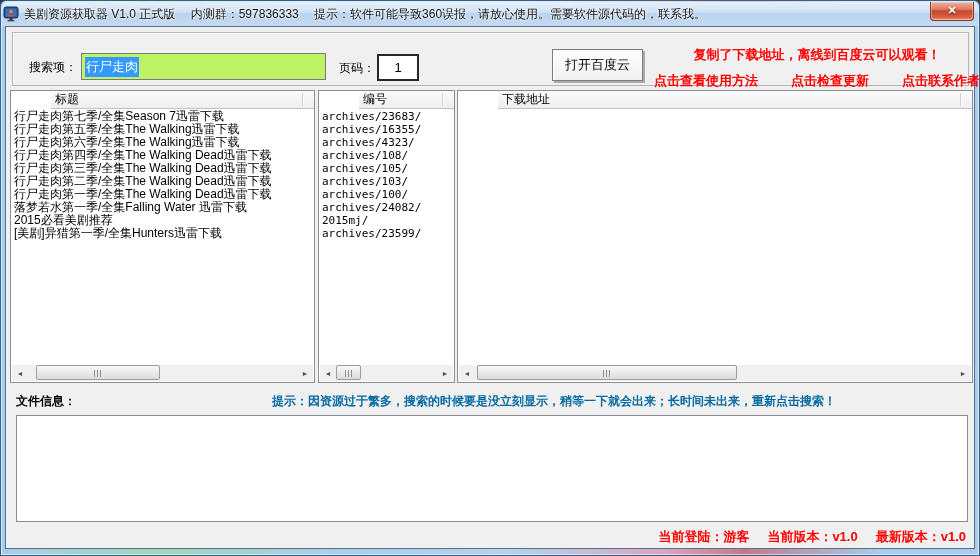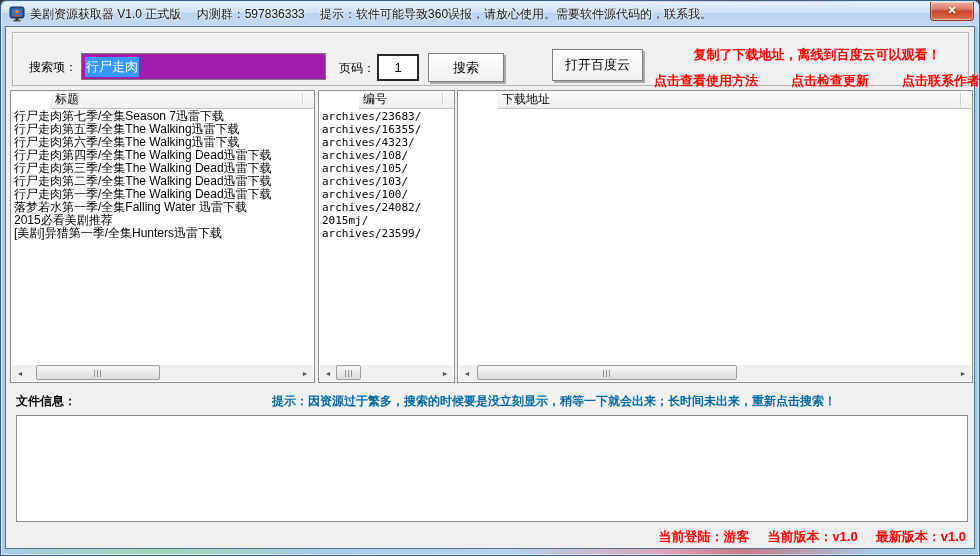--- a/index.html
+++ b/index.html
@@ -12,21 +12,21 @@
     border:1px solid #36618c;
     border-radius:6px 6px 0 0;
     background:linear-gradient(90deg,#a8cdec 0%,#9ed7b4 16%,#a8cdec 34%,#b4d2ec 52%,#dba4bc 68%,#c47a86 76%,#a8cdec 90%);
     box-shadow:inset 0 0 0 1px rgba(255,255,255,.55);
     overflow:hidden;
   }
   .titlebar {
     position:absolute; left:1px; top:1px; right:1px; height:24px;
     border-radius:5px 5px 0 0;
     background:linear-gradient(180deg,#e6f1fb 0%,#cce0f5 45%,#b8d2ee 46%,#c6daf1 100%);
-    display:flex; align-items:center; padding-left:7px; gap:5px;
+    display:flex; align-items:center; padding-left:1px; gap:5px;
   }
   .app-icon { width:16px; height:16px; flex:0 0 16px; }
   .title-text {
     font-size:12px; color:#111; white-space:nowrap; overflow:hidden;
     text-shadow:0 0 3px #fff, 0 0 3px #fff;
   }
   .close-btn {
     position:absolute; top:0; right:4px; width:44px; height:19px;
     border:1px solid #8e3226; border-top:none; border-radius:0 0 4px 4px;
     background:linear-gradient(180deg,#f0b0a2 0%,#dd7a64 40%,#c8472c 50%,#d8603f 85%,#e89f7c 100%);
@@ -46,21 +46,21 @@
   
   .groupbox {
     position:absolute; left:6px; top:5px; width:957px; height:54px;
     border:1px solid #b5b5b5;
     box-shadow:inset 1px 1px 0 #fdfdfd;
   }
   .lbl { position:absolute; font-size:12px; color:#000; white-space:nowrap; }
   .search-label { left:16px; top:26px; }
   .search-input {
     position:absolute; left:68px; top:20px; width:245px; height:27px;
-    background:#a21caf; border:1px solid #7a7a7a; font-size:13px;
+    background:#bef264; border:1px solid #7a7a7a; font-size:13px;
     display:flex; align-items:center; padding-left:3px;
   }
   .search-input .selection { background:#3399ff; color:#fff; padding:1px 1px; }
   .page-label { left:326px; top:27px; }
   .page-input {
     position:absolute; left:364px; top:21px; width:42px; height:27px;
     background:#fff; border:2px solid #262626; font-size:13px;
     text-align:center; line-height:23px; color:#000;
   }
   .btn {
@@ -163,21 +163,20 @@
 
   <div class="client">
 
     <div class="groupbox">
       <span class="lbl search-label">搜索项：</span>
       <div class="search-input">
         <span class="selection">行尸走肉</span>
       </div>
       <span class="lbl page-label">页码：</span>
       <div class="page-input">1</div>
-      <div class="btn search-btn">搜索</div>
       <div class="btn baidu-btn">打开百度云</div>
       <div class="notice-headline">复制了下载地址，离线到百度云可以观看！</div>
       <div class="notice-links">
         <span>点击查看使用方法</span>
         <span>点击检查更新</span>
         <span>点击联系作者</span>
       </div>
     </div>
 
     <div class="panel panel-1">

